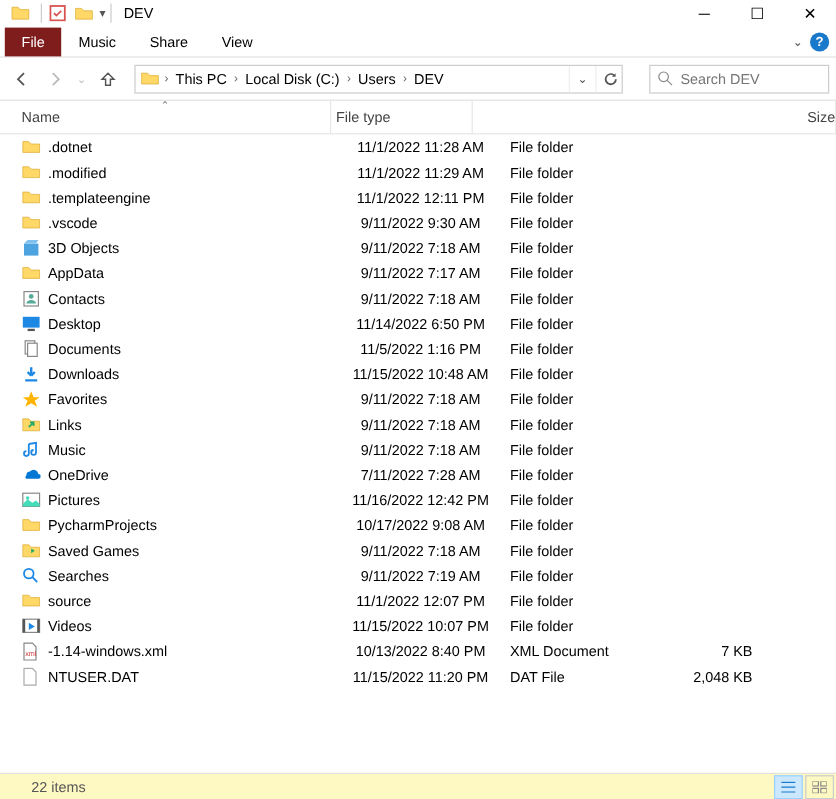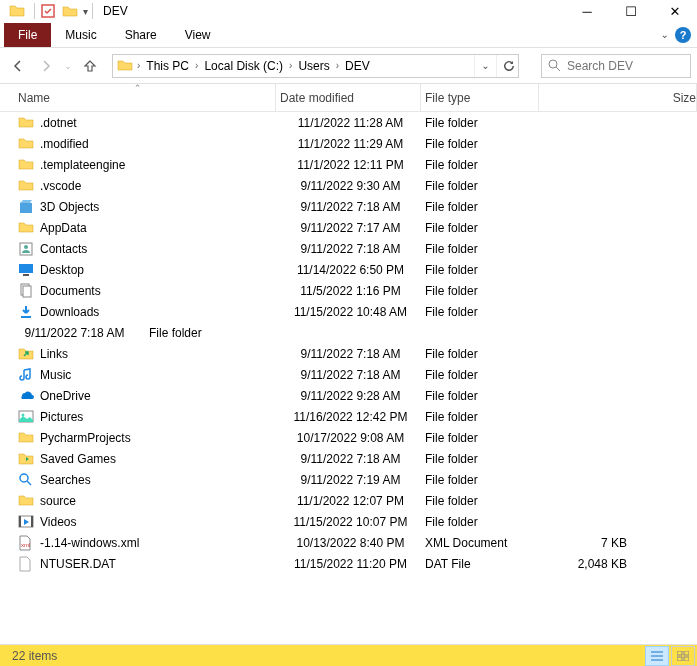--- a/index.html
+++ b/index.html
@@ -40,21 +40,21 @@
 .col-size { flex: 1; border-right: none; justify-content: flex-end; }
 
 .file-list { height: 525px; overflow-y: auto; }
 .row { height: 21px; display: flex; align-items: center; font-size: 12px; }
 .row .c-name { width: 276px; display: flex; align-items: center; padding-left: 18px; gap: 6px; }
 .row .c-date { width: 145px; padding-left: 4px; text-align: center; }
 .row .c-type { width: 118px; padding-left: 4px; }
 .row .c-size { flex: 1; text-align: right; padding-right: 70px; }
 .ficon { width: 16px; height: 16px; flex-shrink: 0; }
 
-.status-bar { position: absolute; bottom: 0; left: 0; right: 0; height: 22px; border-top: 1px solid #e1e1e1; display: flex; align-items: center; padding-left: 12px; font-size: 12px; color: #555; background: #fde047;}
+.status-bar { position: absolute; bottom: 0; left: 0; right: 0; height: 22px; border-top: 1px solid #e1e1e1; display: flex; align-items: center; padding-left: 26px; font-size: 12px; color: #555; background: #fef9c3;}
 .status-bar .views { margin-left: auto; display: flex; }
 .status-bar .views div { width: 24px; height: 20px; border: 1px solid #ccc; display: flex; align-items: center; justify-content: center; margin-right: 2px;}
 .status-bar .views div.active { background: #cce8ff; border-color: #99d1ff; }
 
 .folder-svg { fill: #ffd868; stroke: #d4a017; stroke-width: 0.5; }
 </style>
 </head>
 <body>
 
 <div class="title-bar">
@@ -141,23 +141,20 @@
       </svg>
     <input placeholder="Search DEV" style="">
   </div>
 </div>
 
 <div class="columns">
   <div class="col-name">
       <span class="sort">⌃</span>
       <span>Name</span>
     </div>
-  <div class="col-date">
-      <span style="margin-left:-14px">Date modified</span>
-    </div>
   <div class="col-type">
       <span style="margin-left:-14px">File type</span>
     </div>
   <div class="col-size">
       <span style="margin-left:-14px">Size</span>
     </div>
 </div>
 
 <div class="file-list" id="file-list">
     <div class="row">
@@ -270,20 +267,26 @@
             <path d="M8 2v7m0 0l-3-3m3 3l3-3" stroke="#1e88e5" stroke-width="2" fill="none"></path>
             <line x1="3" y1="13" x2="13" y2="13" stroke="#1e88e5" stroke-width="2"></line>
           </svg></span>
         <span>Downloads</span>
       </div>
       <div class="c-date">11/15/2022 10:48 AM</div>
       <div class="c-type">File folder</div>
       <div class="c-size"></div>
     </div>
     <div class="row">
+      <div class="c-name">
+        <span class="ficon"><svg width="16" height="16">
+            <path d="M8 1l2 5h5l-4 3 2 5-5-3-5 3 2-5-4-3h5z" fill="#ffb400"></path>
+          </svg></span>
+        <span>Favorites</span>
+      </div>
       <div class="c-date">9/11/2022 7:18 AM</div>
       <div class="c-type">File folder</div>
       <div class="c-size"></div>
     </div>
     <div class="row">
       <div class="c-name">
         <span class="ficon"><svg width="16" height="16">
             <path class="folder-svg" d="M1 3h5l2 2h7v8H1z"></path>
             <path d="M6 10l4-4m-3 0h3v3" stroke="#2a6" fill="none" stroke-width="1.5"></path>
           </svg></span>
@@ -305,21 +308,21 @@
       <div class="c-type">File folder</div>
       <div class="c-size"></div>
     </div>
     <div class="row">
       <div class="c-name">
         <span class="ficon"><svg width="16" height="12">
             <path d="M4 8a3 3 0 0 1 3-3 4 4 0 0 1 7 2 2 2 0 0 1 0 4H4a2 2 0 0 1 0-3z" fill="#0078d4"></path>
           </svg></span>
         <span>OneDrive</span>
       </div>
-      <div class="c-date">9/11/2022 9:28 AM</div>
+      <div class="c-date">7/11/2022 7:28 AM</div>
       <div class="c-type">File folder</div>
       <div class="c-size"></div>
     </div>
     <div class="row">
       <div class="c-name">
         <span class="ficon"><svg width="16" height="14">
             <rect x="1" y="2" width="14" height="11" fill="#fff" stroke="#888"></rect>
             <circle cx="5" cy="6" r="1.5" fill="#4db"></circle>
             <path d="M1 11l4-4 4 3 3-2 3 3v2H1z" fill="#4db"></path>
           </svg></span>

